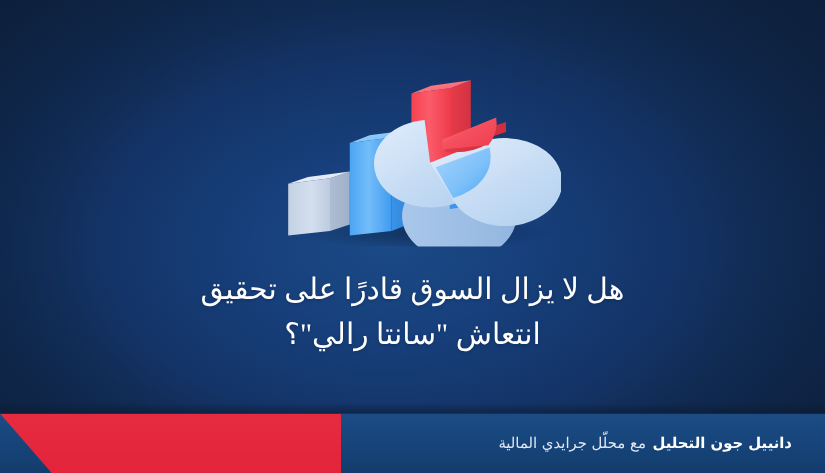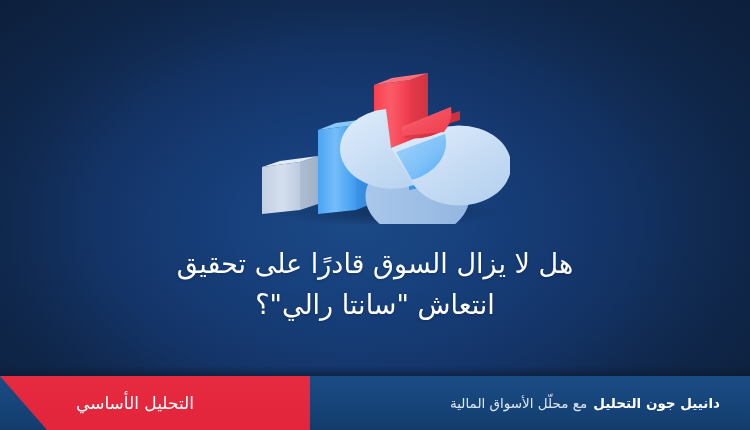--- a/index.html
+++ b/index.html
@@ -56,21 +56,21 @@
     top: 243px;
     text-align: center;
     color: #ffffff;
     font-size: 27px;
     line-height: 41px;
     font-weight: 400;
     letter-spacing: 0px;
     direction: rtl;
     text-shadow: 0 1px 3px rgba(0,0,0,0.22);
   }
-  .headline-line { display: block; white-space: nowrap; }
+  .headline-line { display: block; white-space: nowrap; font-family: Liberation Serif, serif; }
 
   
   .bottom-bar {
     position: absolute;
     left: 0;
     right: 0;
     bottom: 0;
     height: 54px;
     overflow: hidden;
   }
@@ -267,20 +267,19 @@
 
   <div class="headline">
     <span class="headline-line">هل لا يزال السوق قادرًا على تحقيق</span>
     <span class="headline-line">انتعاش "سانتا رالي"؟</span>
   </div>
 
   <div class="bar-top-shade"></div>
   <div class="bottom-bar">
     <div class="bar-blue"></div>
     <div class="bar-red"></div>
-    <div class="bar-red-label">التحليل الأساسي</div>
     <div class="bar-credit">
       <span class="credit-name">دانييل جون التحليل</span>
-      <span class="credit-prefix">مع محلّل الأسواق المالية</span>
+      <span class="credit-prefix">مع محلّل جرايدي المالية</span>
     </div>
   </div>
 
 </div>
 
 </body></html>

